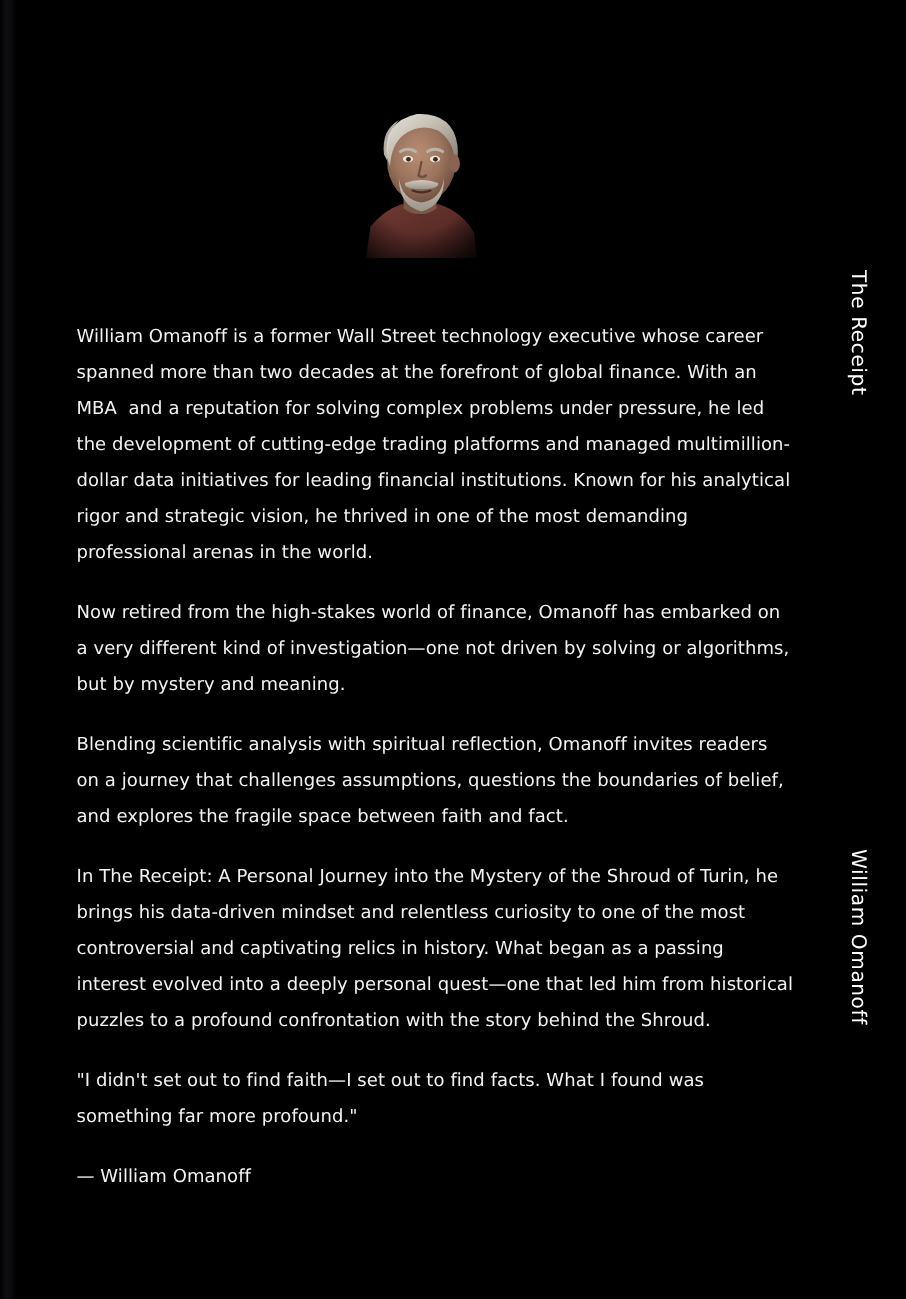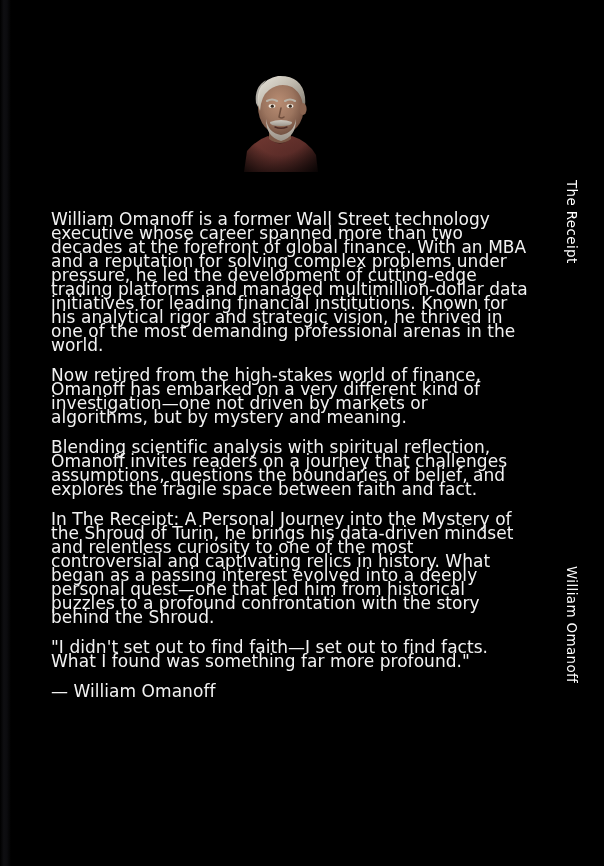--- a/index.html
+++ b/index.html
@@ -48,22 +48,22 @@
 
   
   #bio {
     position: absolute;
     left: 51px;
     top: 212px;
     width: 479px;
   }
   .para {
     color: #f2f2f2;
-    font-size: 17px;
-    line-height: 14px;
+    font-size: 12px;
+    line-height: 24px;
     letter-spacing: 0.05px;
     margin: 0 0 16px 0;
     text-align: left;
     white-space: pre-wrap;
   }
   .para.quote { margin-bottom: 16px; }
   .para.attribution { margin-bottom: 8px; }
 
   
   .vert {
@@ -145,21 +145,21 @@
       <path d="M39 64 Q45 66.5 51 64" stroke="#4e2b25" stroke-width="1.4" fill="none" stroke-linecap="round"></path>
 
       <ellipse cx="67" cy="46" rx="3.6" ry="6" fill="#8a6450"></ellipse>
 
       <rect x="0" y="0" width="88" height="109" fill="url(#gVig)"></rect>
     </svg>
   </div>
 
   <div id="bio">
     <p class="para">William Omanoff is a former Wall Street technology executive whose career spanned more than two decades at the forefront of global finance. With an MBA  and a reputation for solving complex problems under pressure, he led the development of cutting-edge trading platforms and managed multimillion-dollar data initiatives for leading financial institutions. Known for his analytical rigor and strategic vision, he thrived in one of the most demanding professional arenas in the world.</p>
-    <p class="para">Now retired from the high-stakes world of finance, Omanoff has embarked on a very different kind of investigation—one not driven by markets or algorithms, but by mystery and meaning.</p>
+    <p class="para">Now retired from the high-stakes world of finance, Omanoff has embarked on a very different kind of investigation—one not driven by solving or algorithms, but by mystery and meaning.</p>
     <p class="para">Blending scientific analysis with spiritual reflection, Omanoff invites readers on a journey that challenges assumptions, questions the boundaries of belief, and explores the fragile space between faith and fact.</p>
     <p class="para">In The Receipt: A Personal Journey into the Mystery of the Shroud of Turin, he brings his data-driven mindset and relentless curiosity to one of the most controversial and captivating relics in history. What began as a passing interest evolved into a deeply personal quest—one that led him from historical puzzles to a profound confrontation with the story behind the Shroud.</p>
     <p class="para quote">"I didn't set out to find faith—I set out to find facts. What I found was something far more profound."</p>
     <p class="para attribution">— William Omanoff</p>
   </div>
 
   <div class="vert" id="vert-title">The Receipt</div>
   <div class="vert" id="vert-author">William Omanoff</div>
 
 </div>

